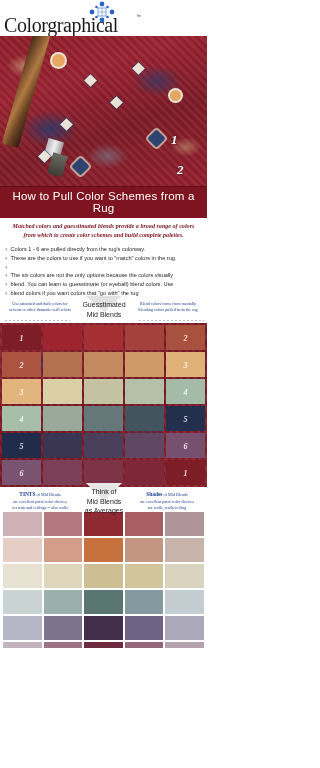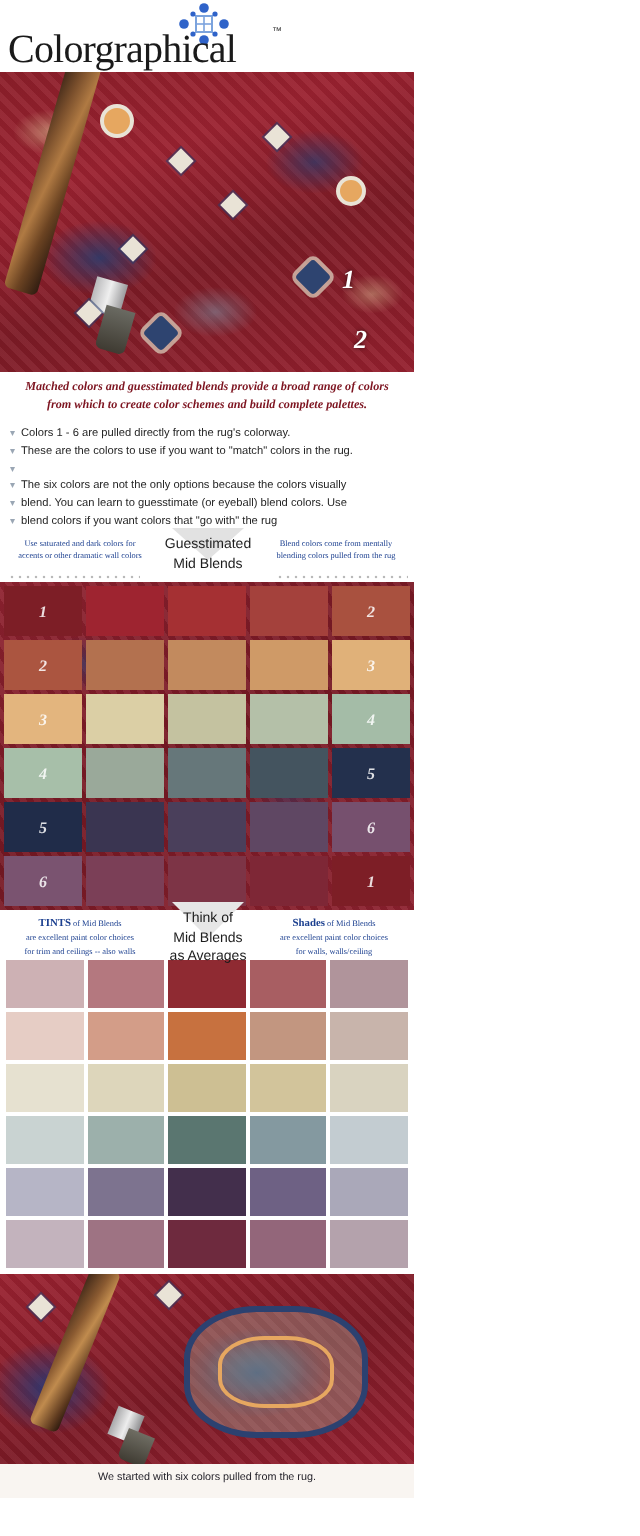--- a/index.html
+++ b/index.html
@@ -2,21 +2,21 @@
 <html><head>
 <meta charset="utf-8">
 <style>
   * { box-sizing: border-box; margin: 0; padding: 0; }
   html, body {
     width: 207px; height: 768px;
     font-family: "Liberation Sans", sans-serif;
     background: #ffffff;
     overflow: hidden;
   }
-  #page { position: relative; width: 207px; height: 768px; overflow: hidden; }
+  #page { position: relative; width: 207px; height: 648px; overflow: hidden; }
 
   
   .logo-band {
     position: relative;
     height: 36px;
     background: #ffffff;
   }
   .logo-word {
     position: absolute;
     left: 4px; top: 14px;
@@ -320,20 +320,21 @@
     <div class="rug-diamond" style="left:40px;top:116px;"></div>
     <div class="rug-star" style="left:150px;top:96px;"></div>
     <div class="rug-star" style="left:74px;top:124px;"></div>
     <div class="rug-blob" style="left:52px;top:18px;width:13px;height:13px;"></div>
     <div class="rug-blob" style="left:170px;top:54px;width:11px;height:11px;"></div>
 
     <div class="dot-num" style="left:171px;top:96px;">1</div>
     <div class="dot-num" style="left:177px;top:126px;">2</div>
   </div>
 
+  <div class="title-bar">How to Pull Color Schemes from a Rug</div>
 
   <div class="subtitle">
     <div>Matched colors and guesstimated blends provide a broad range of colors</div>
     <div>from which to create color schemes and build complete palettes.</div>
   </div>
 
   <div class="bullets">
     <div class="bullet">
       <span class="chev">▾</span>
       <span>Colors 1 - 6 are pulled directly from the rug's colorway.</span>

